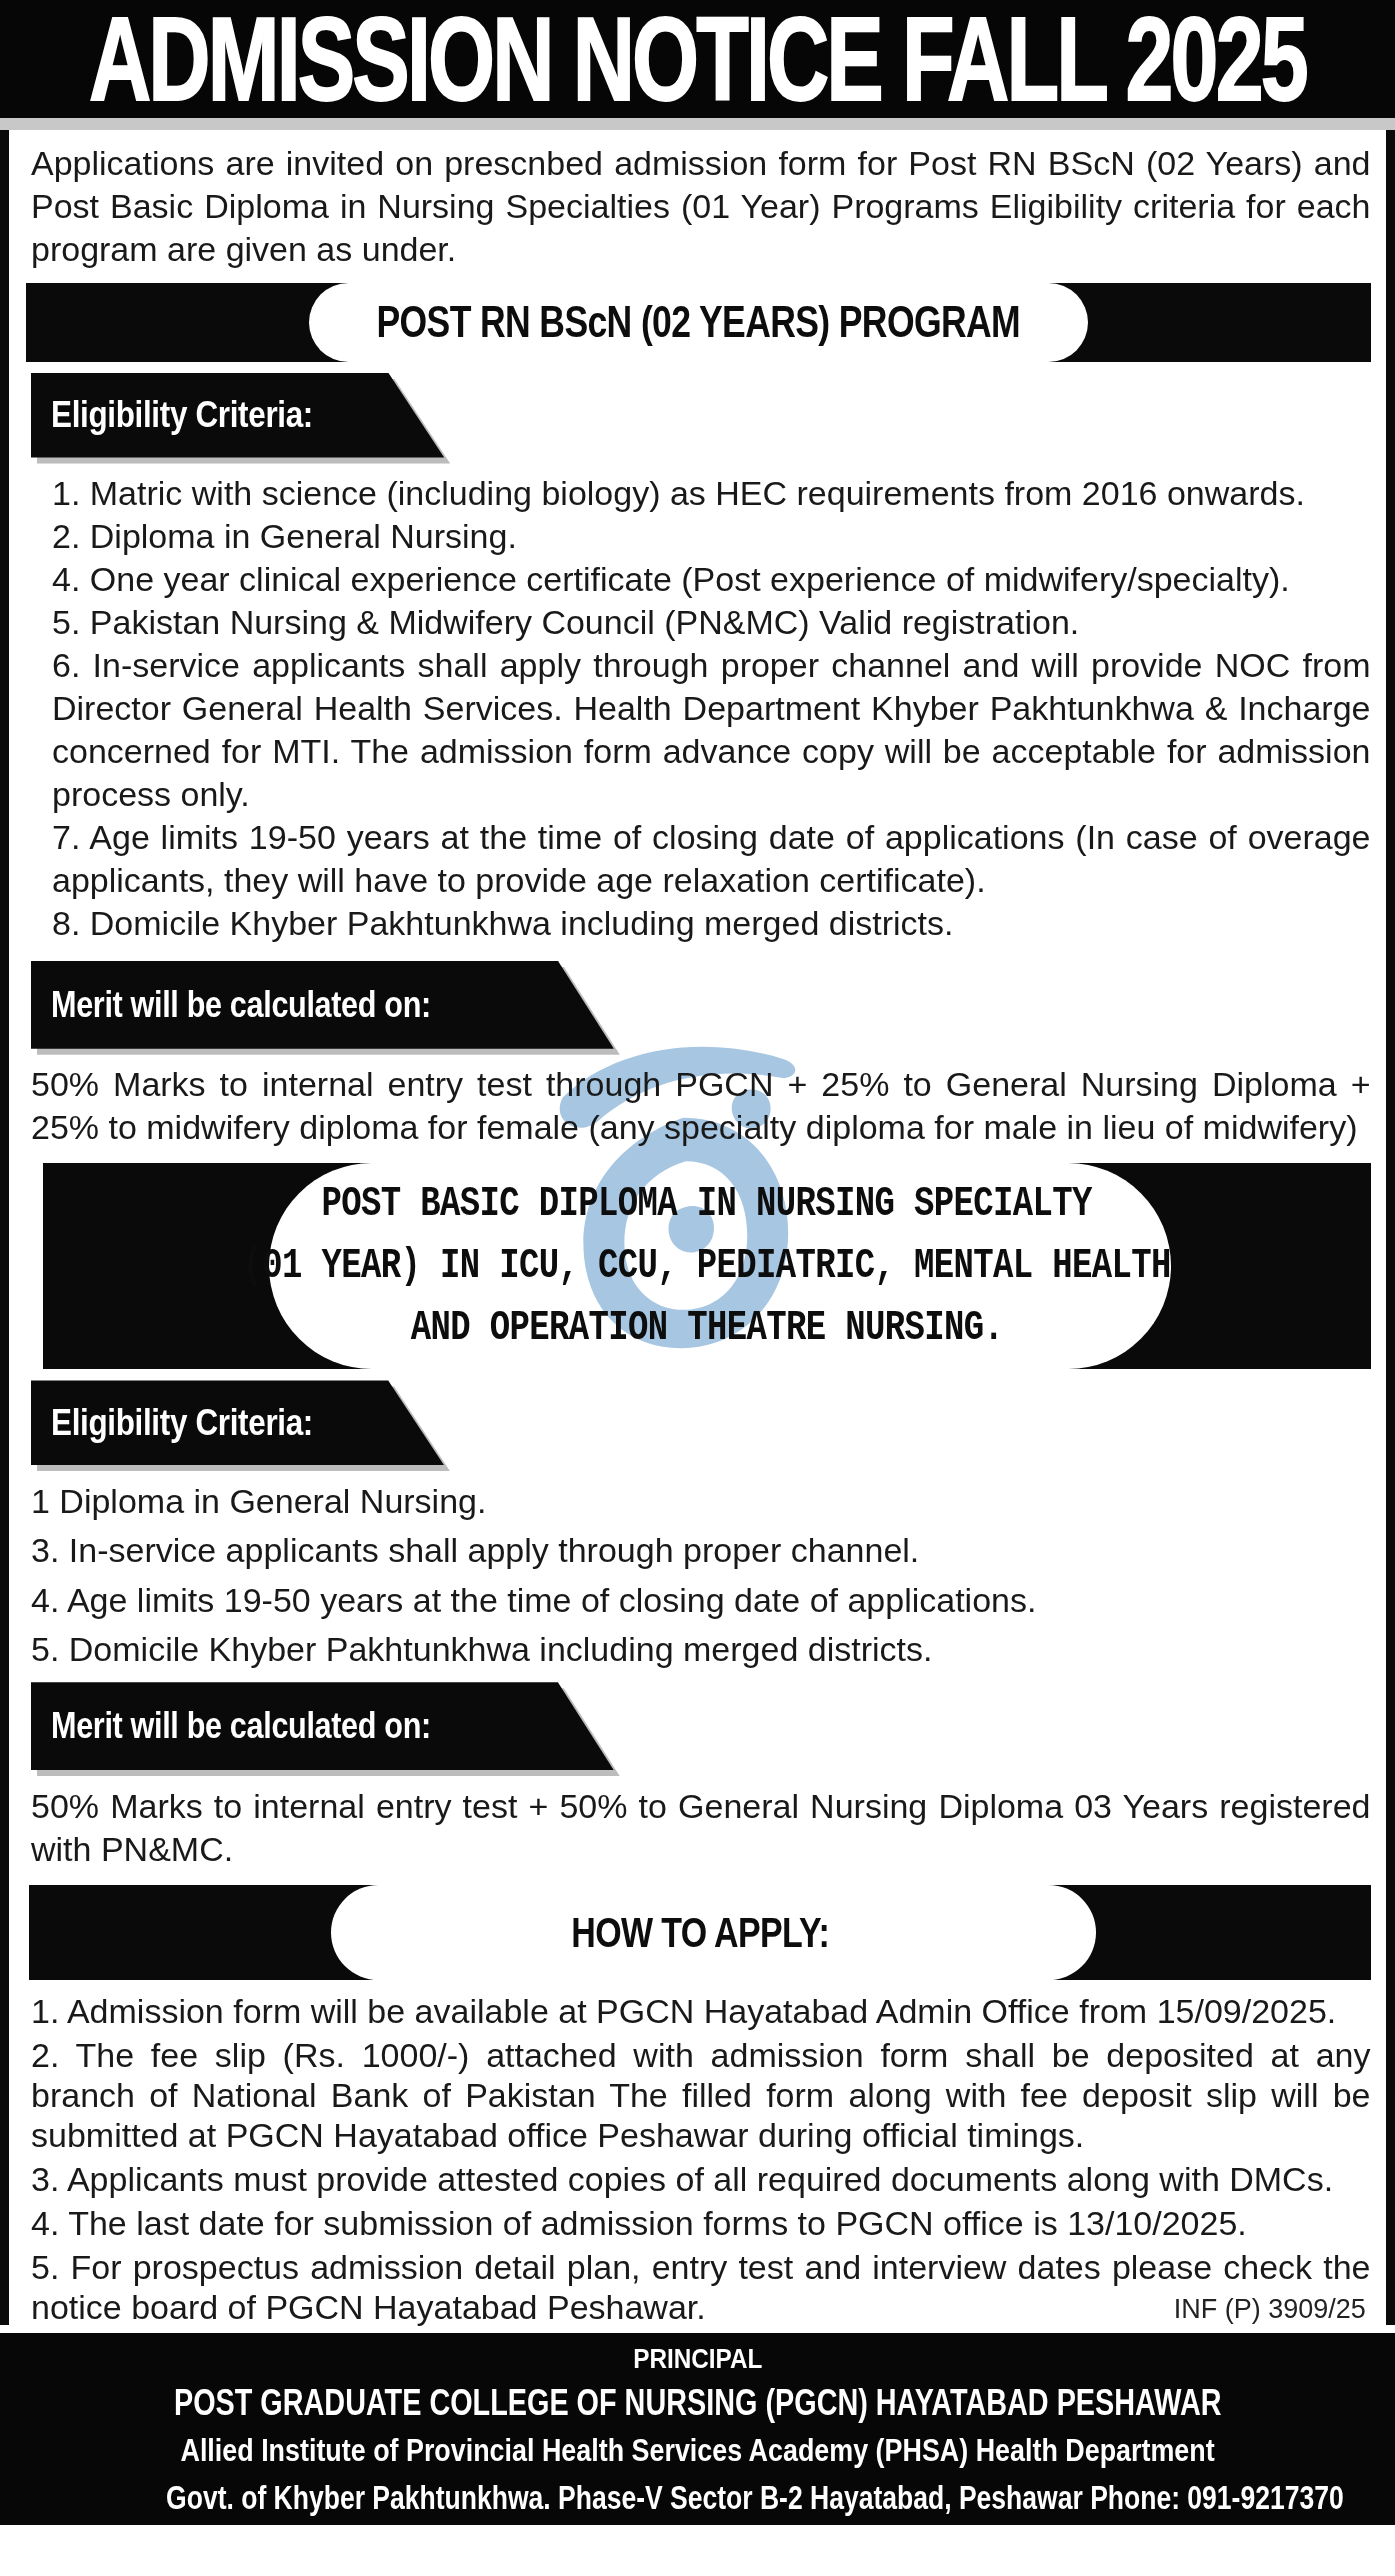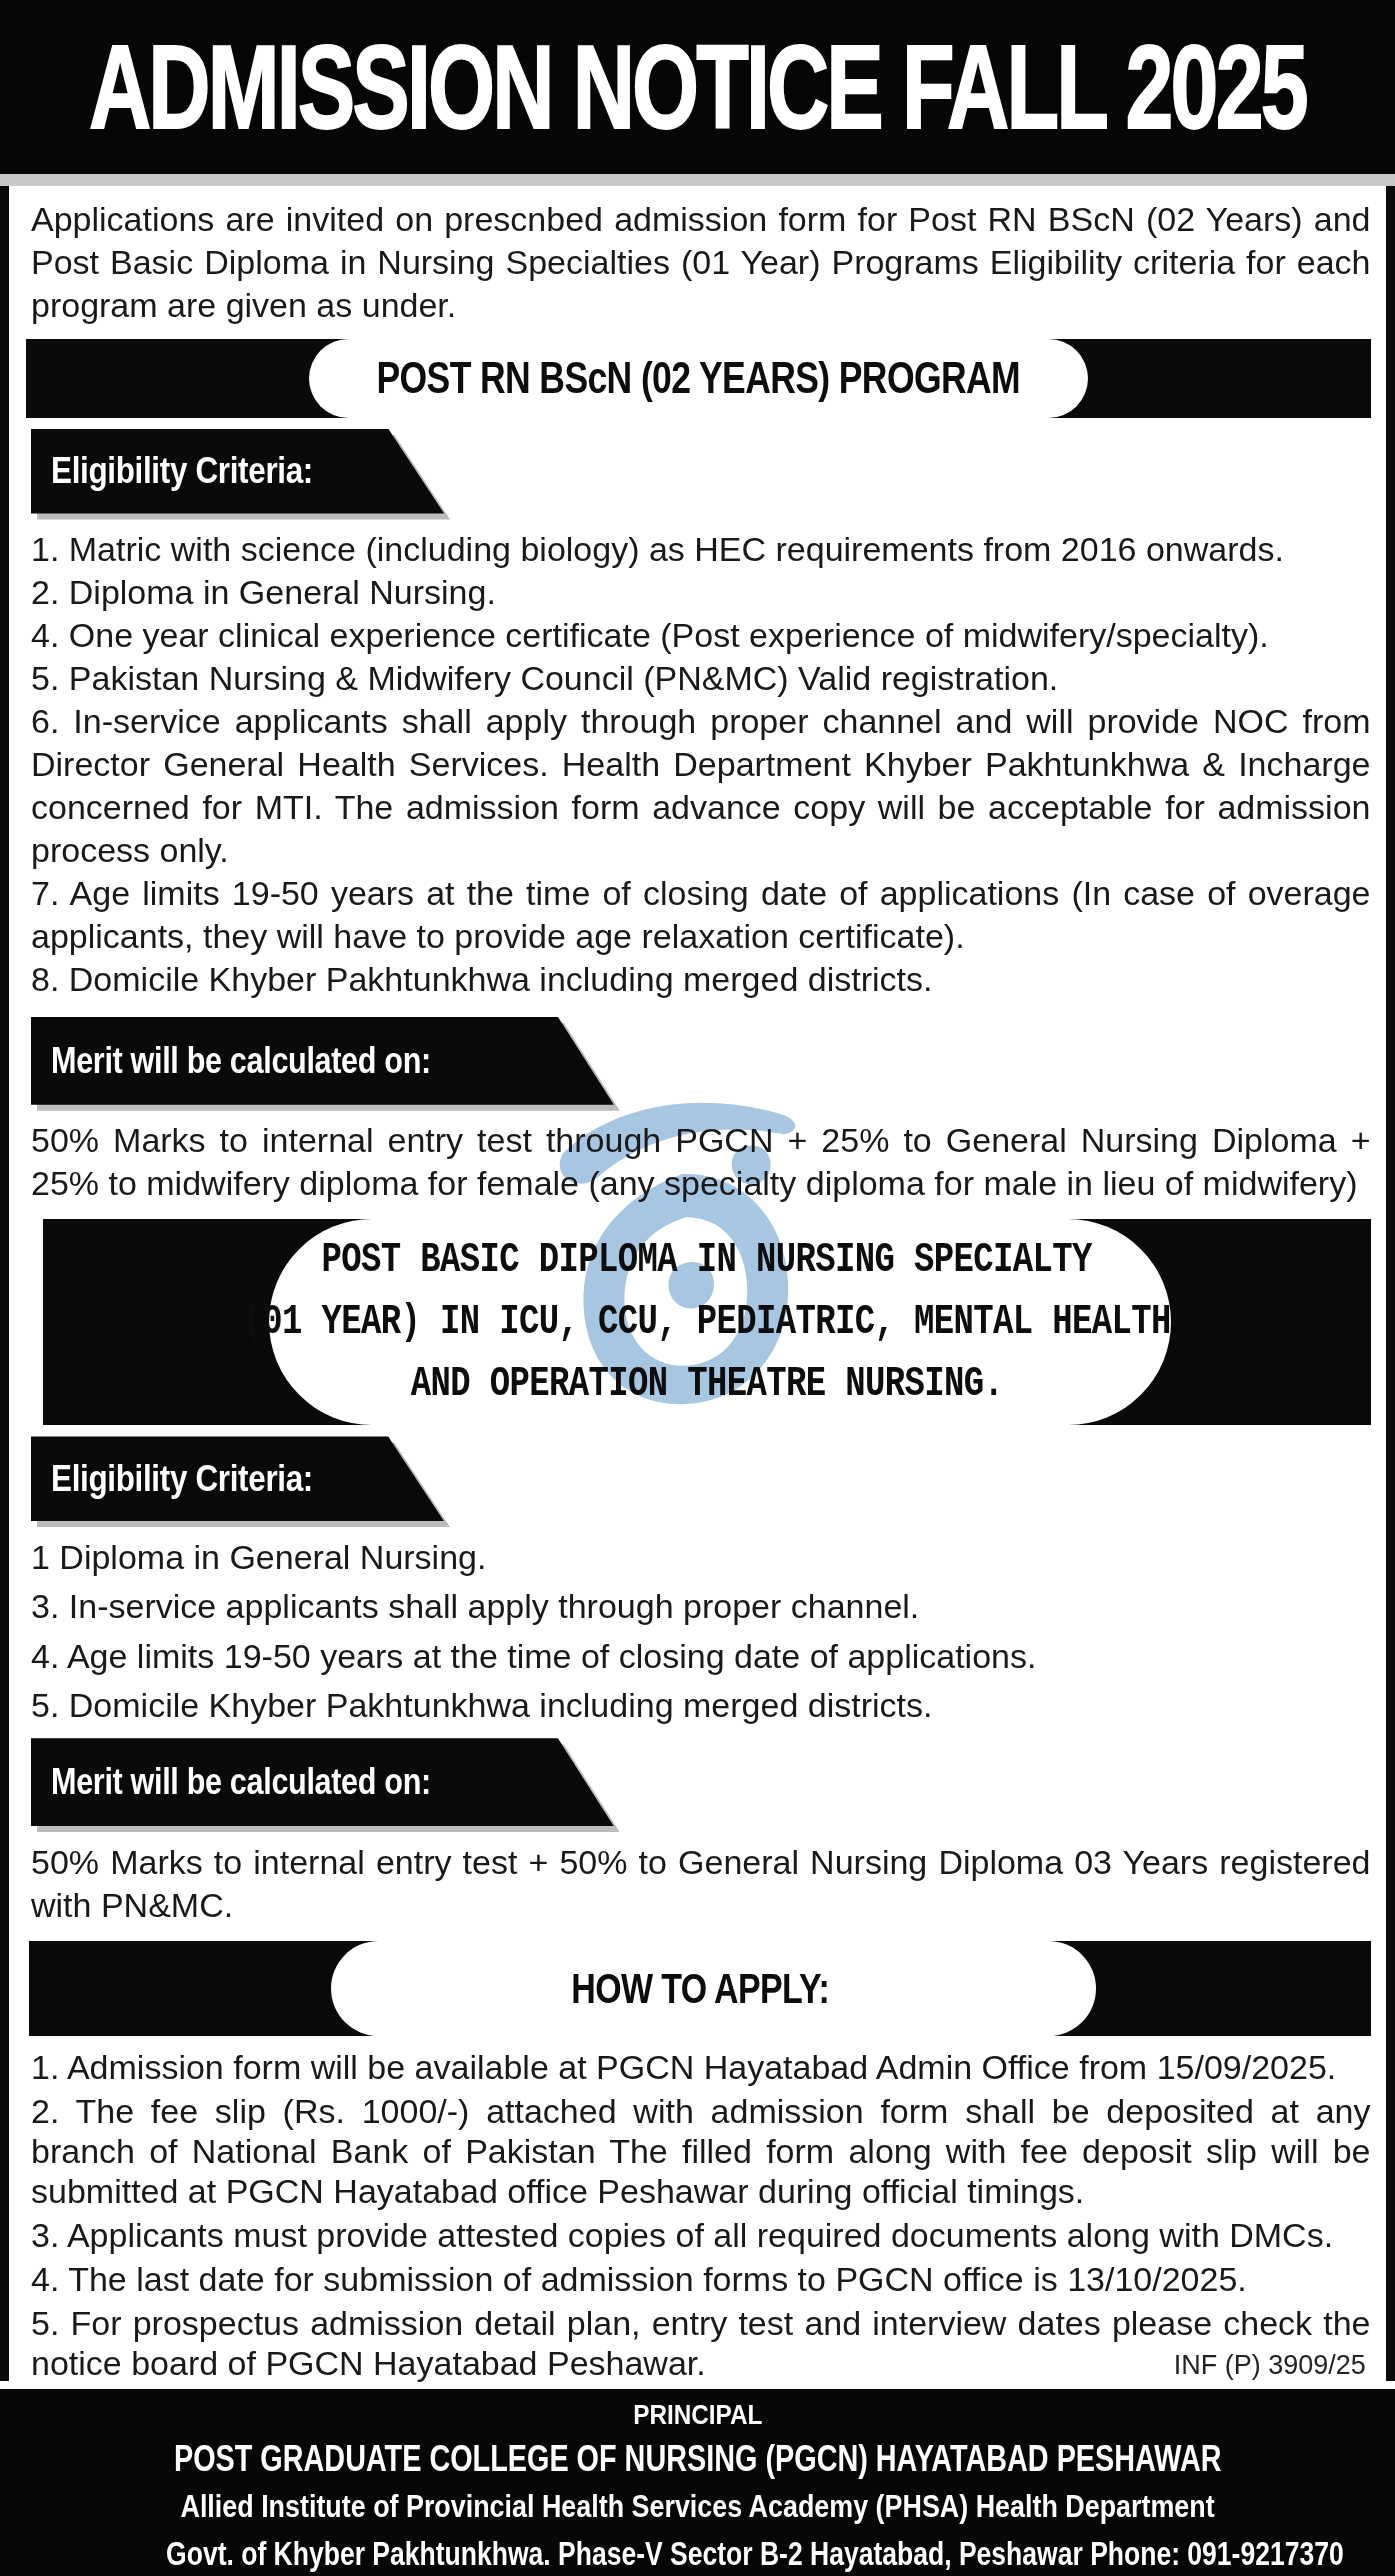--- a/index.html
+++ b/index.html
@@ -4,21 +4,21 @@
 <style>
   * { margin:0; padding:0; box-sizing:border-box; }
   html,body { background:#e8e8e8; }
   body { width:1395px; font-family:"Liberation Sans","DejaVu Sans",sans-serif; }
   .page {
     position:relative; width:1395px; height:2576px; background:#ffffff;
     overflow:hidden; color:#161616;
   }
   
   .masthead {
-    height:174px; background:#060606; display:flex; align-items:center; justify-content:center;
+    height:118px; background:#060606; display:flex; align-items:center; justify-content:center;
     overflow:hidden;
   }
   .masthead h1 {
     color:#ffffff; font-size:118px; font-weight:700; white-space:nowrap;
     letter-spacing:-3.9px; transform:scaleX(0.73); transform-origin:center center;
     -webkit-text-stroke:1.9px #ffffff; line-height:1;
   }
   .gray-strip { height:11.6px; background:#c8c8c8; }
   
   .content {
@@ -49,21 +49,21 @@
   .flag {
     background:#0a0a0a; color:#ffffff; display:flex; align-items:center;
     height:85px; padding:0 85px 0 20px;
     clip-path:polygon(0 0, calc(100% - 56px) 0, 100% 100%, 0 100%);
   }
   .flag span { display:inline-block; transform:scaleX(0.85); transform-origin:left center; font-weight:700; font-size:37px; letter-spacing:-0.4px; white-space:nowrap; }
   .flag-merit { height:88px; padding-right:116px; }
   .flag-merit span { font-size:36px; }
   
   ol.plain { list-style:none; }
-  .list-a { margin-bottom:15.5px; }
+  .list-a { margin-bottom:15.5px;margin-left:21px; }
   .list-a li { font-size:34px; line-height:43px; text-align:justify; color:#191919; }
   .list-b { margin-bottom:11.6px; }
   .list-b li { font-size:34px; line-height:43px; margin-bottom:6.2px; color:#191919; }
   .list-howto li { font-size:34px; line-height:40px; margin-bottom:3.9px; text-align:justify; color:#191919; }
   .merit-para { margin-bottom:14px; position:relative; z-index:3; }
   
   .watermark { position:absolute; z-index:2; pointer-events:none; }
   
   .inf-line { text-align:right; font-size:27px; color:#222222; margin-top:-36px; padding-right:4.7px; position:relative; }
   

